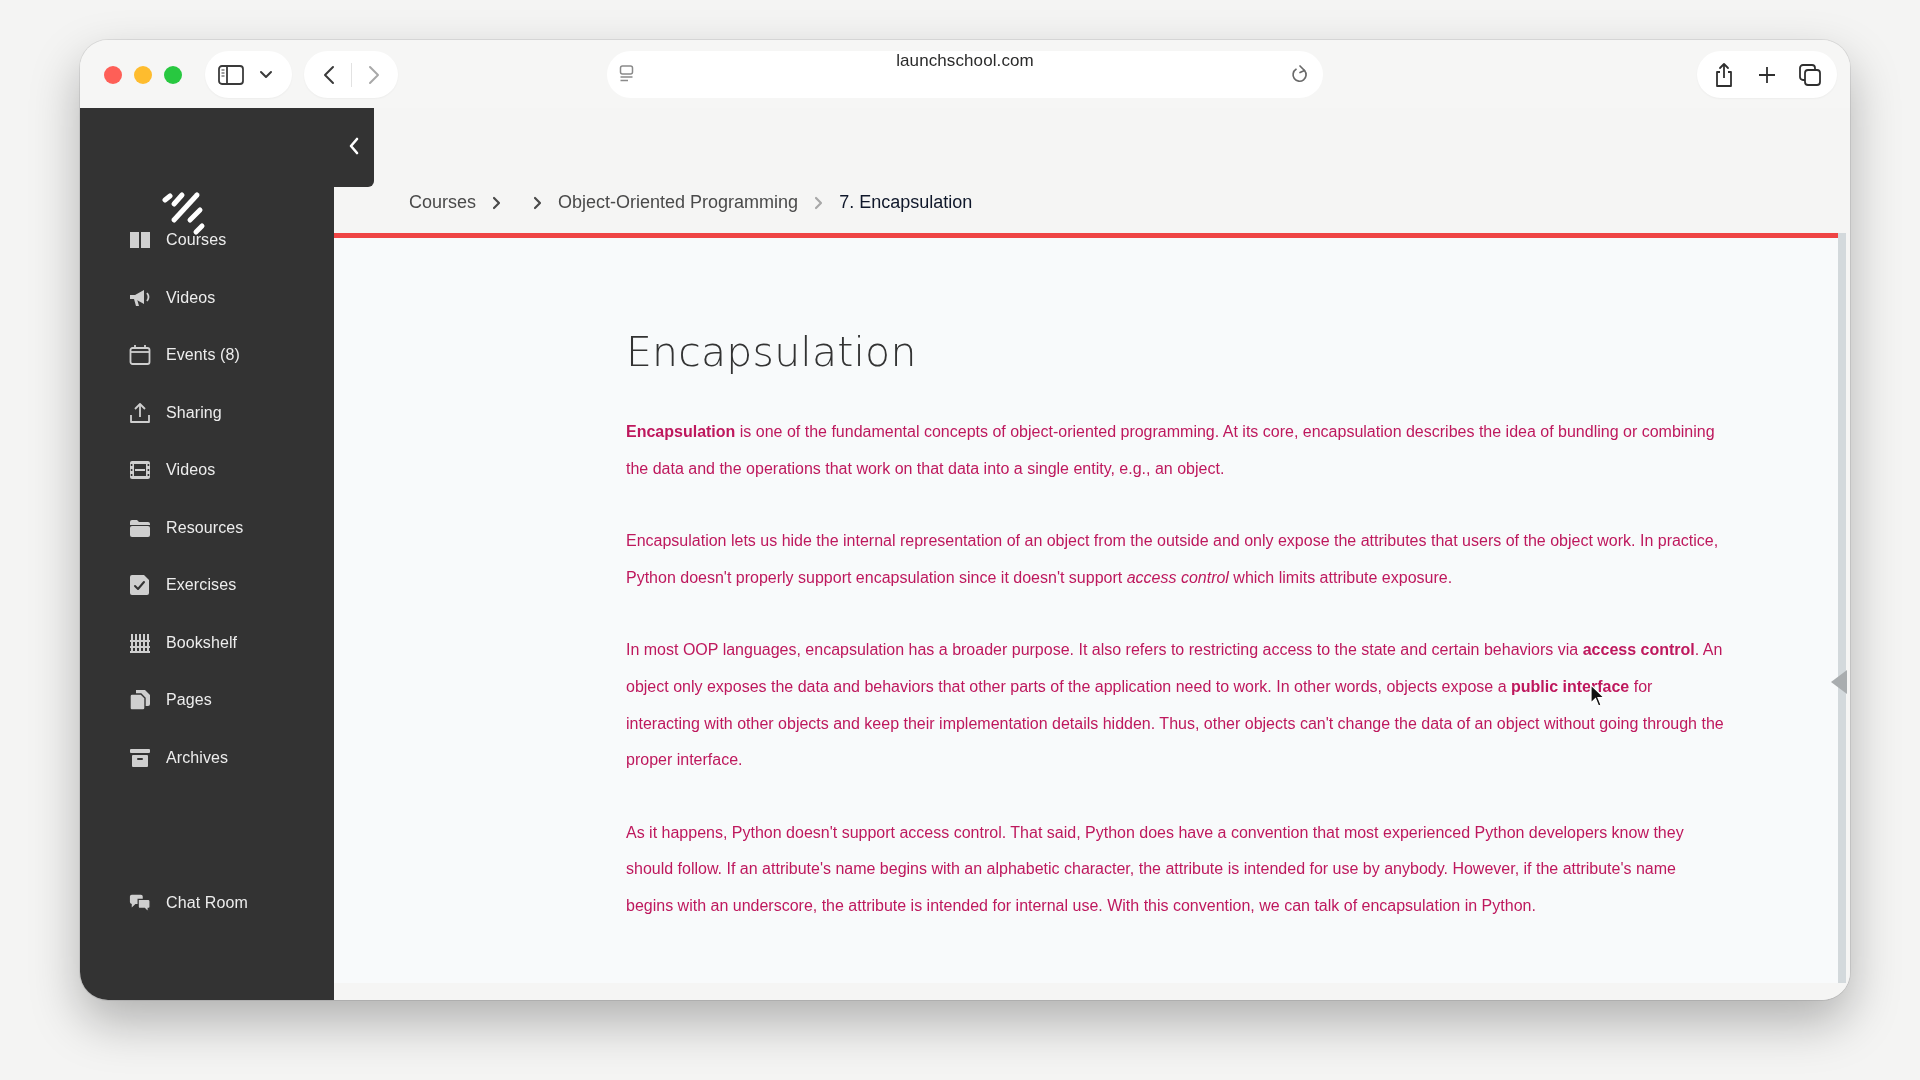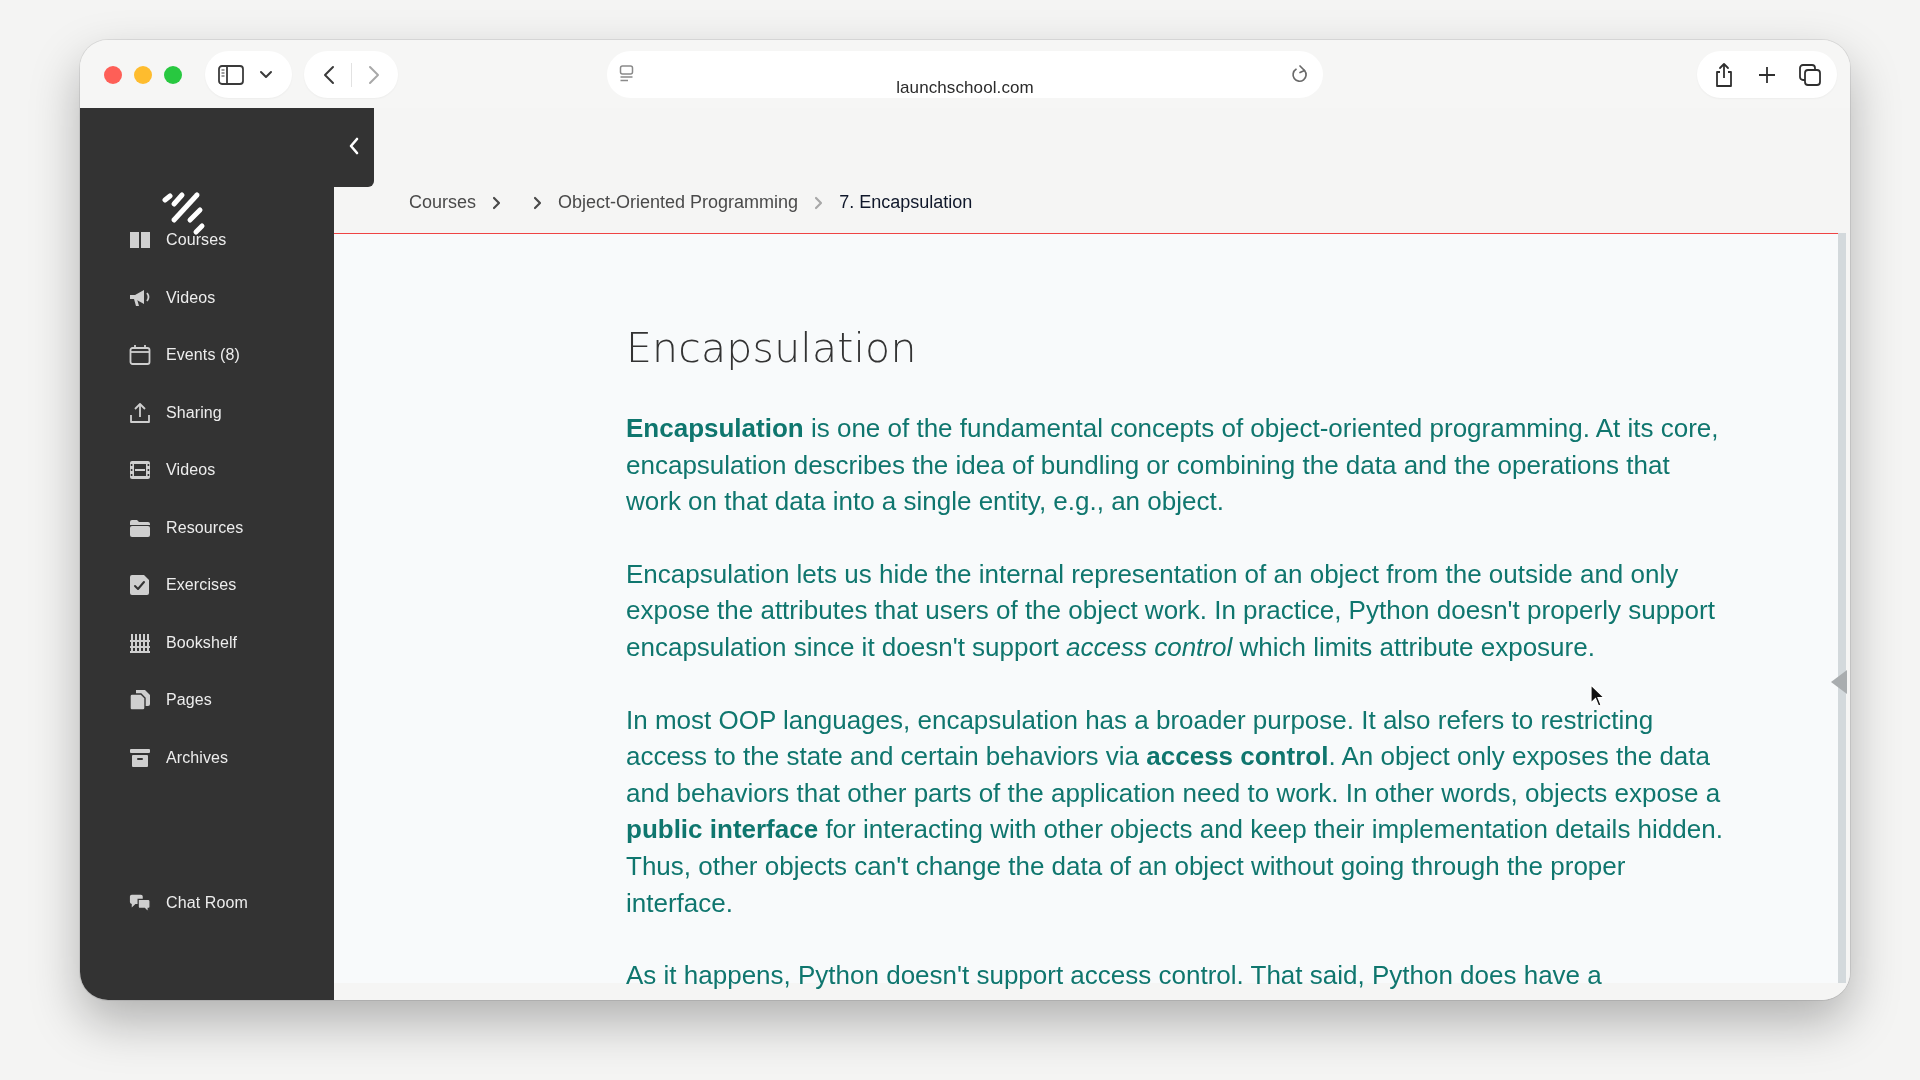--- a/index.html
+++ b/index.html
@@ -33,21 +33,21 @@
     border-radius: 24px; display: flex; align-items: center;
     box-shadow: 0 1px 2px rgba(0,0,0,0.04);
   }
   .pill-sidebar { left: 125px; width: 87px; justify-content: space-around; padding: 0 8px; }
   .pill-nav { left: 224px; width: 94px; justify-content: space-around; padding: 0 6px; }
   .pill-nav .sep { width: 1px; height: 24px; background: #e2e2e2; }
   .icon-btn { display: flex; align-items: center; justify-content: center; width: 30px; height: 30px; cursor: pointer; }
   .address {
     position: absolute; left: 527px; top: 11px; width: 716px; height: 47px;
     background: #ffffff; border-radius: 24px;
-    display: flex; align-items: flex-end; justify-content: center;
+    display: flex; align-items: flex-start; justify-content: center;
   }
   .address .page-icon { position: absolute; left: 12px; top: 13px; }
   .address .reload { position: absolute; right: 8px; top: 9px; }
   .address .url { font-size: 17px; color: #2b2b2b; letter-spacing: 0.1px; }
   .pill-right { left: 1617px; width: 140px; justify-content: space-around; padding: 0 6px; }
 
   
   .sidebar {
     position: absolute; left: 0; top: 68px; width: 254px; height: 892px;
     background: #333333;
@@ -74,39 +74,39 @@
   .breadcrumb {
     position: absolute; left: 75px; top: 84px; display: flex; align-items: center; gap: 0;
     font-size: 18px; color: #4a4a4a;
   }
   .breadcrumb .crumb { cursor: pointer; }
   .breadcrumb .crumb.current { color: #0f172a; cursor: default; }
   .breadcrumb .chev { margin: 0 16px; display: flex; align-items: center; }
   .content {
     position: absolute; left: 0; top: 125px; width: 1504px; height: 750px;
     background: #f8fafb;
-    border-top: 1px solid #ef4444;
+    border-top: 5px solid #ef4444;
   }
   .scrollbar {
     position: absolute; left: 1504px; top: 125px; width: 8px; height: 750px;
     background: #d3d9dc;
   }
   .handle-arrow {
     position: absolute; left: 1497px; top: 562px; width: 0; height: 0;
     border-top: 12px solid transparent; border-bottom: 12px solid transparent;
     border-right: 16px solid #a9adaf; cursor: pointer;
   }
   .article { position: absolute; left: 292px; top: 155px; width: 1100px; }
   .article h1 {
     font-family: "DejaVu Sans", sans-serif;
     font-weight: 300; font-size: 41px; color: #333; letter-spacing: 0.2px;
     margin-bottom: 38px;
   }
   .article p {
-    font-size: 26px; line-height: 36.6px; color: #0f766e; margin-bottom: 36px;
+    font-size: 16px; line-height: 36.6px; color: #be185d; margin-bottom: 36px;
   }
   .article p b { font-weight: bold; }
   .article p i { font-style: italic; }
   .cursor { position: absolute; left: 1256px; top: 576px; }
 </style>
 </head>
 <body>
 
 <div class="window">
 

